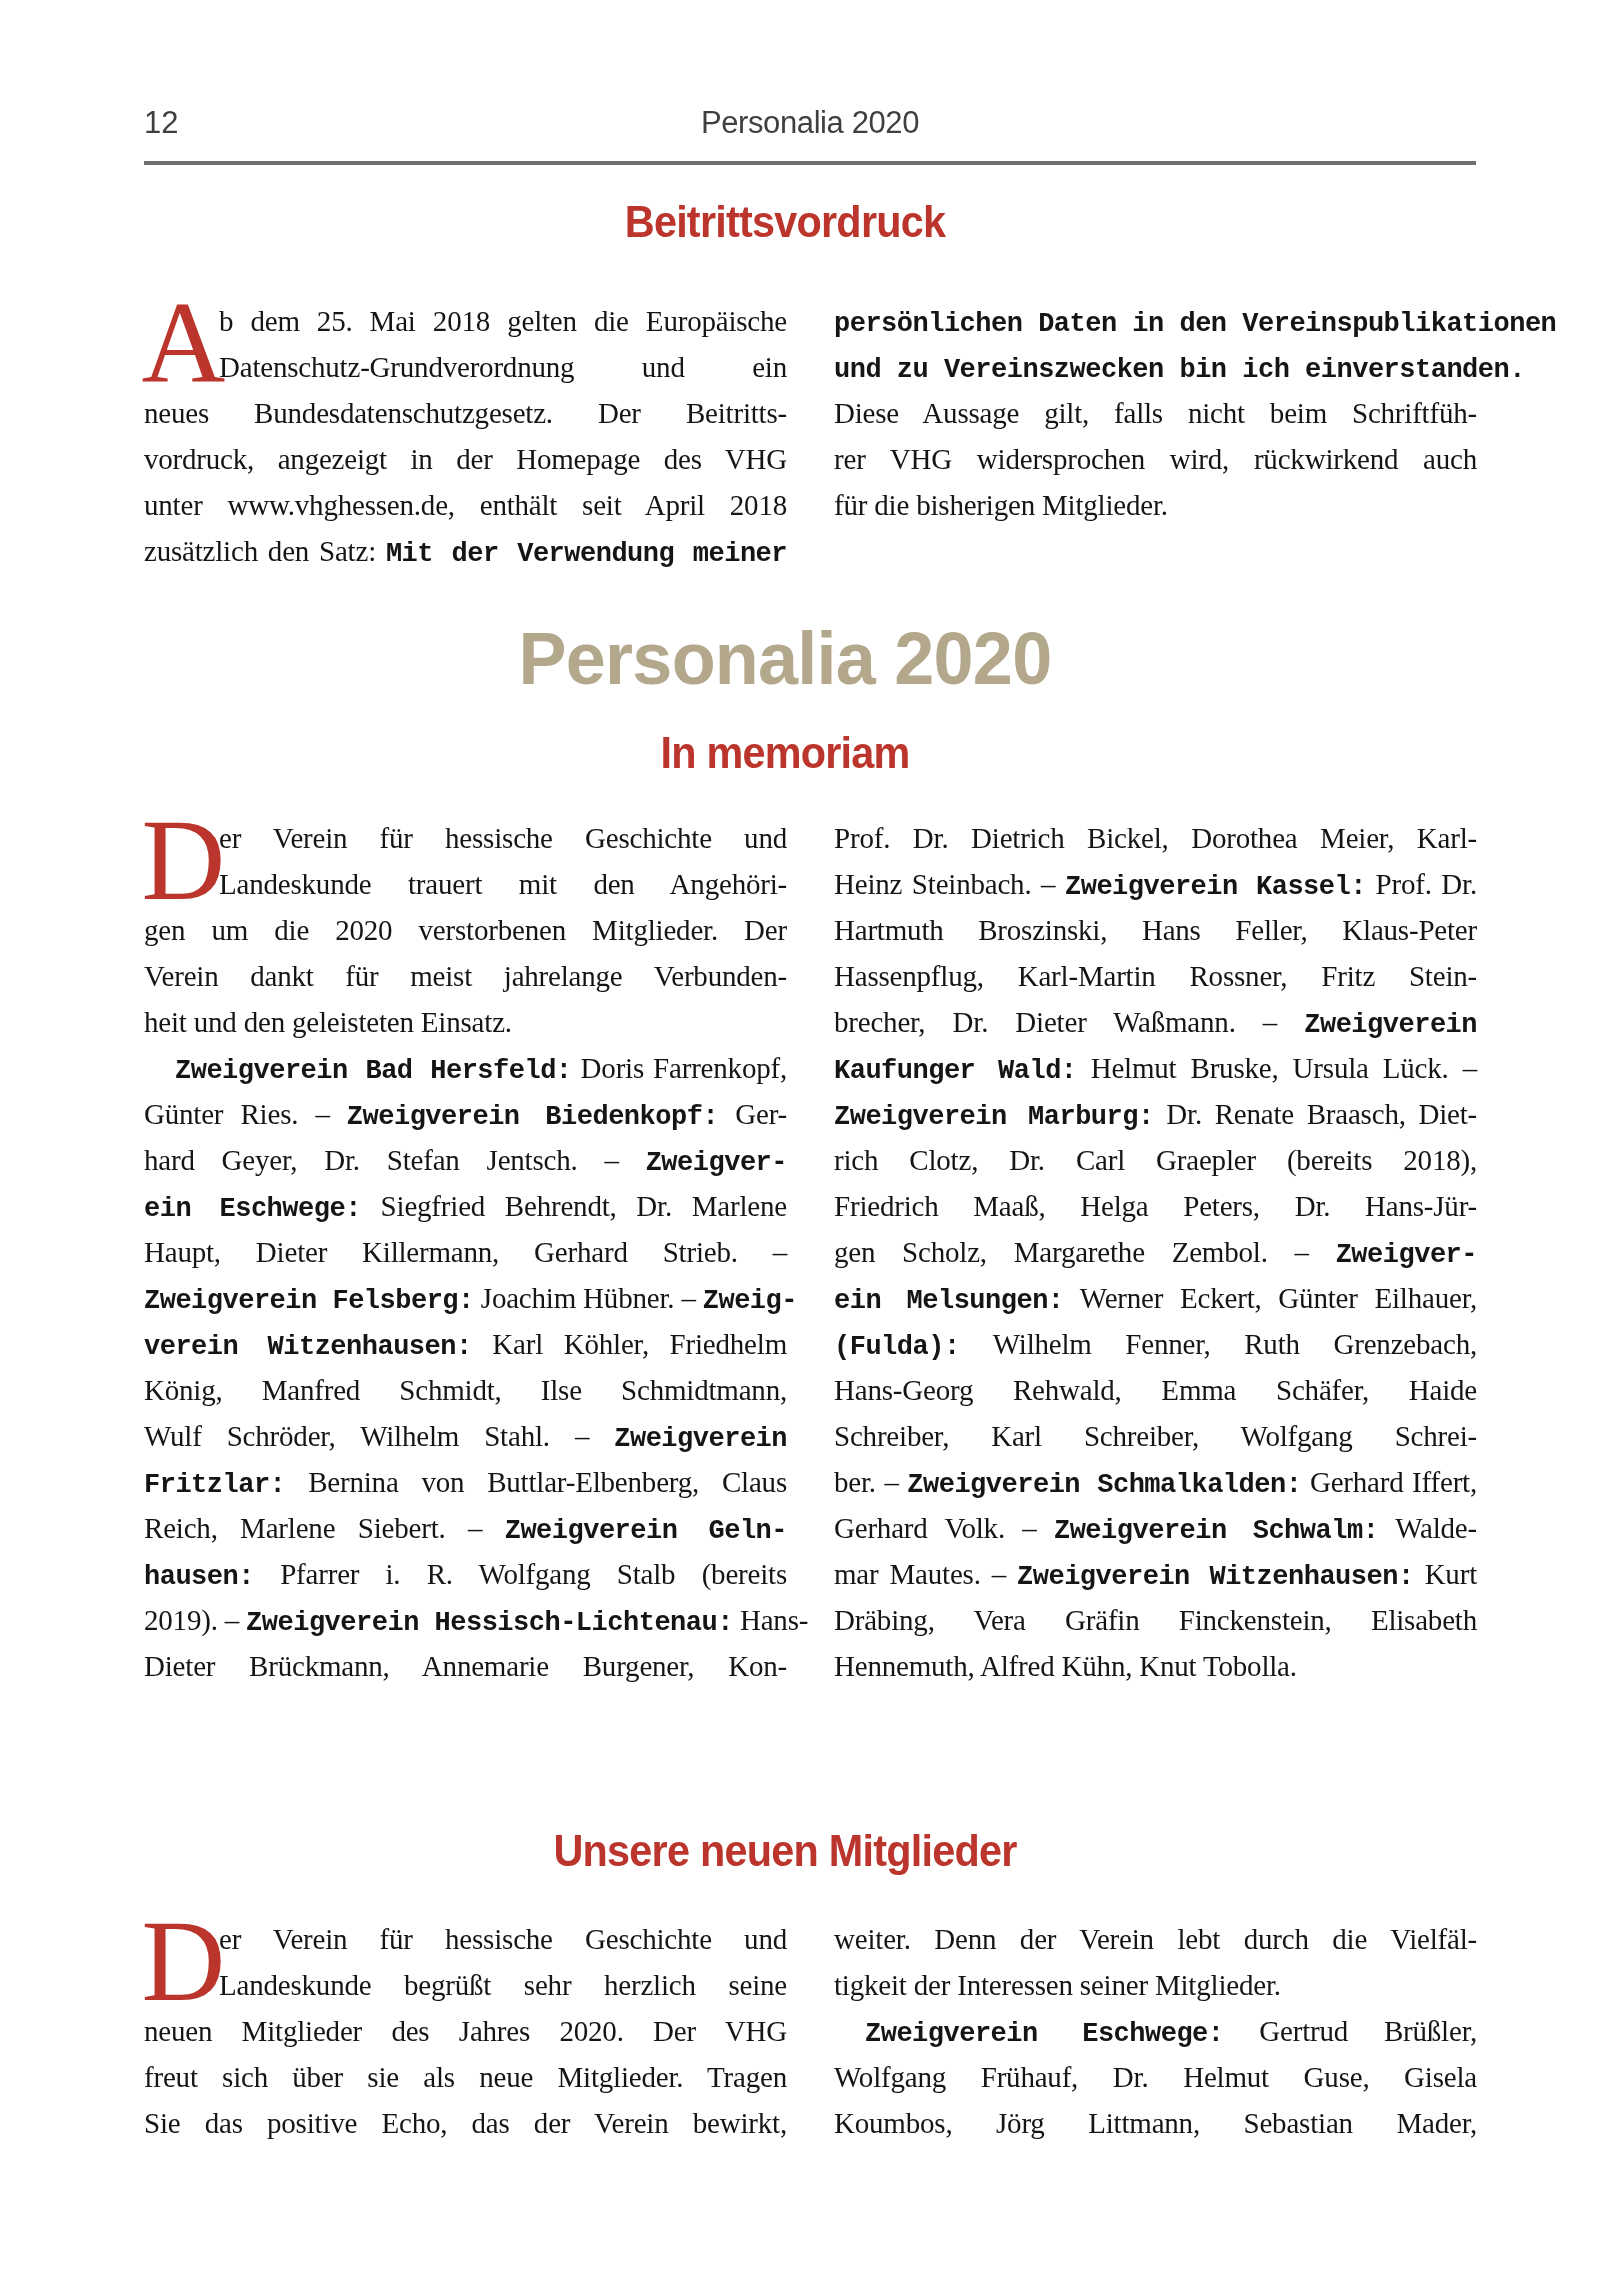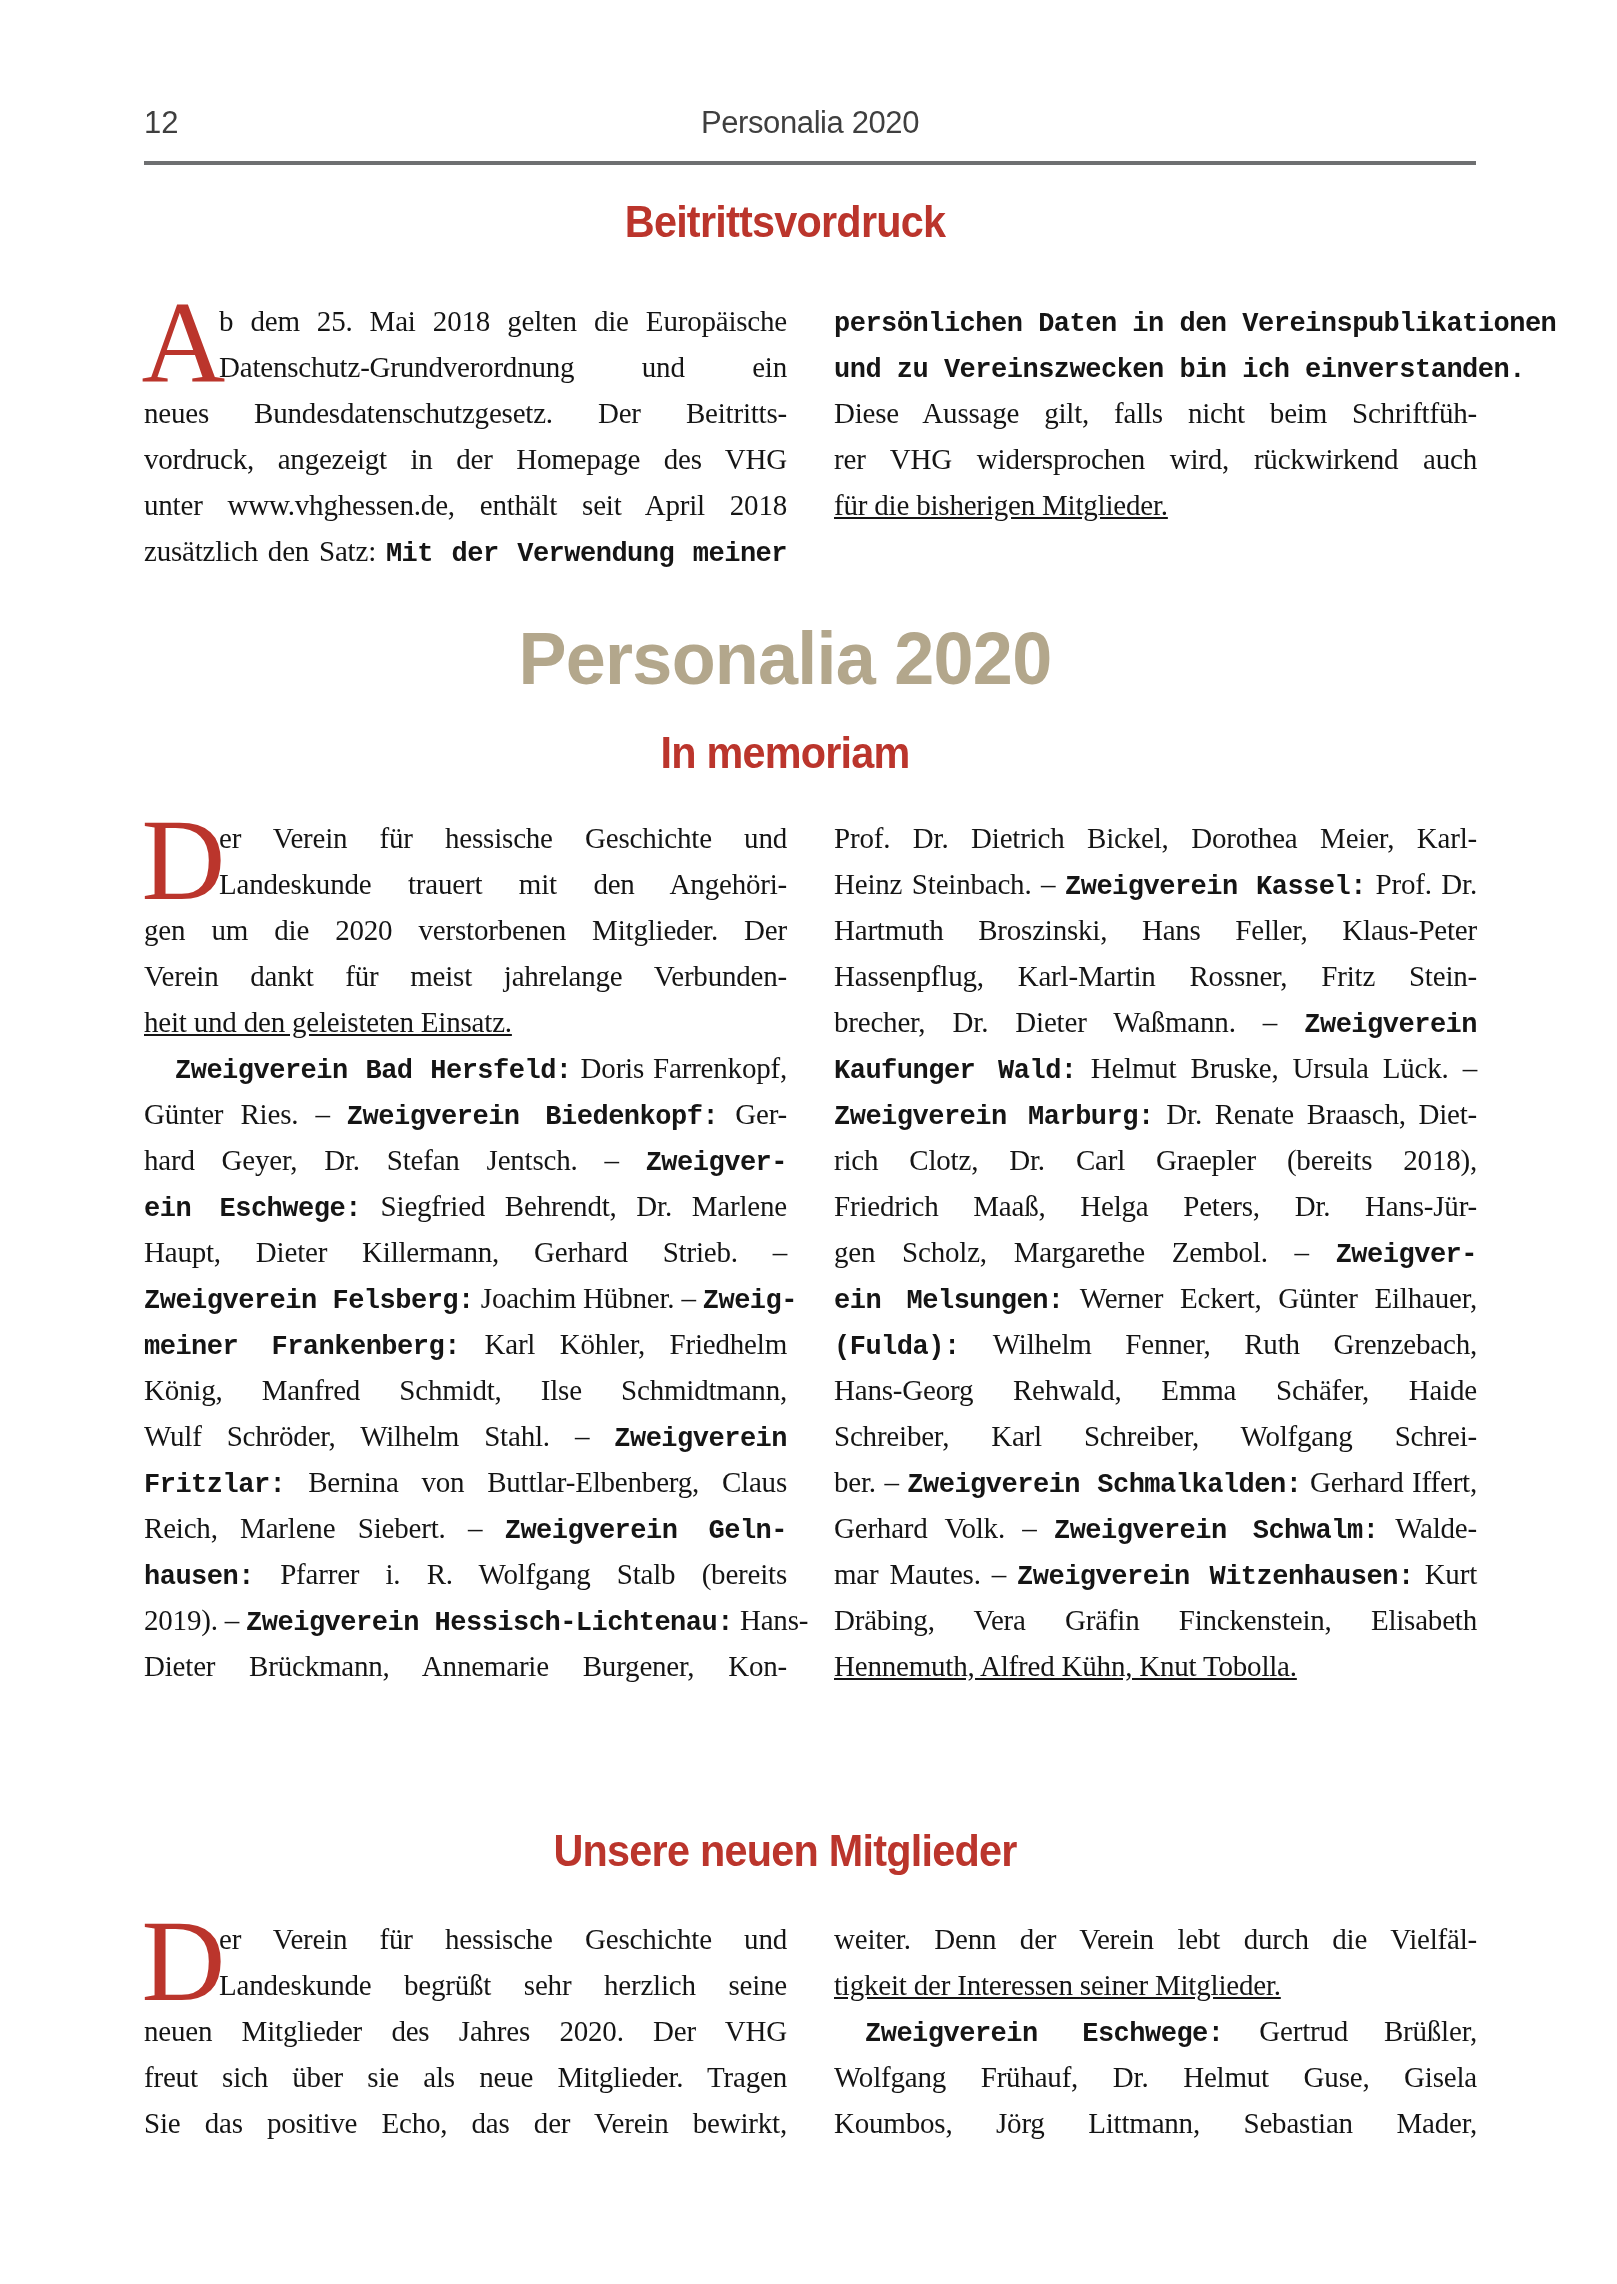--- a/index.html
+++ b/index.html
@@ -75,21 +75,20 @@
     letter-spacing:-0.2px;
     text-align:justify;
     -moz-text-align-last:justify;
     text-align-last:justify;
     white-space:nowrap;
   }
   .tline.last{
     text-align:left;
     -moz-text-align-last:auto;
     text-align-last:auto;
-    text-decoration:underline;
   }
   .tline.ind{padding-left:31px;}
   .bs{
     font-family:Liberation Mono, monospace;
     font-weight:700;
     font-size:27px;
     letter-spacing:-0.5px;
   }
   
   .dropcap{
@@ -148,21 +147,21 @@
           <div class="tline"><span>Landeskunde trauert mit den Angehöri-</span></div>
           <div class="tline"><span>gen um die 2020 verstorbenen Mitglieder. Der</span></div>
           <div class="tline"><span>Verein dankt für meist jahrelange Verbunden-</span></div>
           <div class="tline last"><span>heit und den geleisteten Einsatz.</span></div>
           <div class="tline ind"><span class="bs">Zweigverein Bad Hersfeld:</span><span> Doris Farrenkopf,</span></div>
           <div class="tline"><span>Günter Ries. – </span><span class="bs">Zweigverein Biedenkopf:</span><span> Ger-</span></div>
           <div class="tline"><span>hard Geyer, Dr. Stefan Jentsch. – </span><span class="bs">Zweigver-</span></div>
           <div class="tline"><span class="bs">ein Eschwege:</span><span> Siegfried Behrendt, Dr. Marlene</span></div>
           <div class="tline"><span>Haupt, Dieter Killermann, Gerhard Strieb. –</span></div>
           <div class="tline"><span class="bs">Zweigverein Felsberg:</span><span> Joachim Hübner. – </span><span class="bs">Zweig-</span></div>
-          <div class="tline"><span class="bs">meiner Frankenberg:</span><span> Karl Köhler, Friedhelm</span></div>
+          <div class="tline"><span class="bs">verein Witzenhausen:</span><span> Karl Köhler, Friedhelm</span></div>
           <div class="tline"><span>König, Manfred Schmidt, Ilse Schmidtmann,</span></div>
           <div class="tline"><span>Wulf Schröder, Wilhelm Stahl. – </span><span class="bs">Zweigverein</span></div>
           <div class="tline"><span class="bs">Fritzlar:</span><span> Bernina von Buttlar-Elbenberg, Claus</span></div>
           <div class="tline"><span>Reich, Marlene Siebert. – </span><span class="bs">Zweigverein Geln-</span></div>
           <div class="tline"><span class="bs">hausen:</span><span> Pfarrer i. R. Wolfgang Stalb (bereits</span></div>
           <div class="tline"><span>2019). – </span><span class="bs">Zweigverein Hessisch-Lichtenau:</span><span> Hans-</span></div>
           <div class="tline"><span>Dieter Brückmann, Annemarie Burgener, Kon-</span></div>
         </div>
     </div>
     <div class="col">

